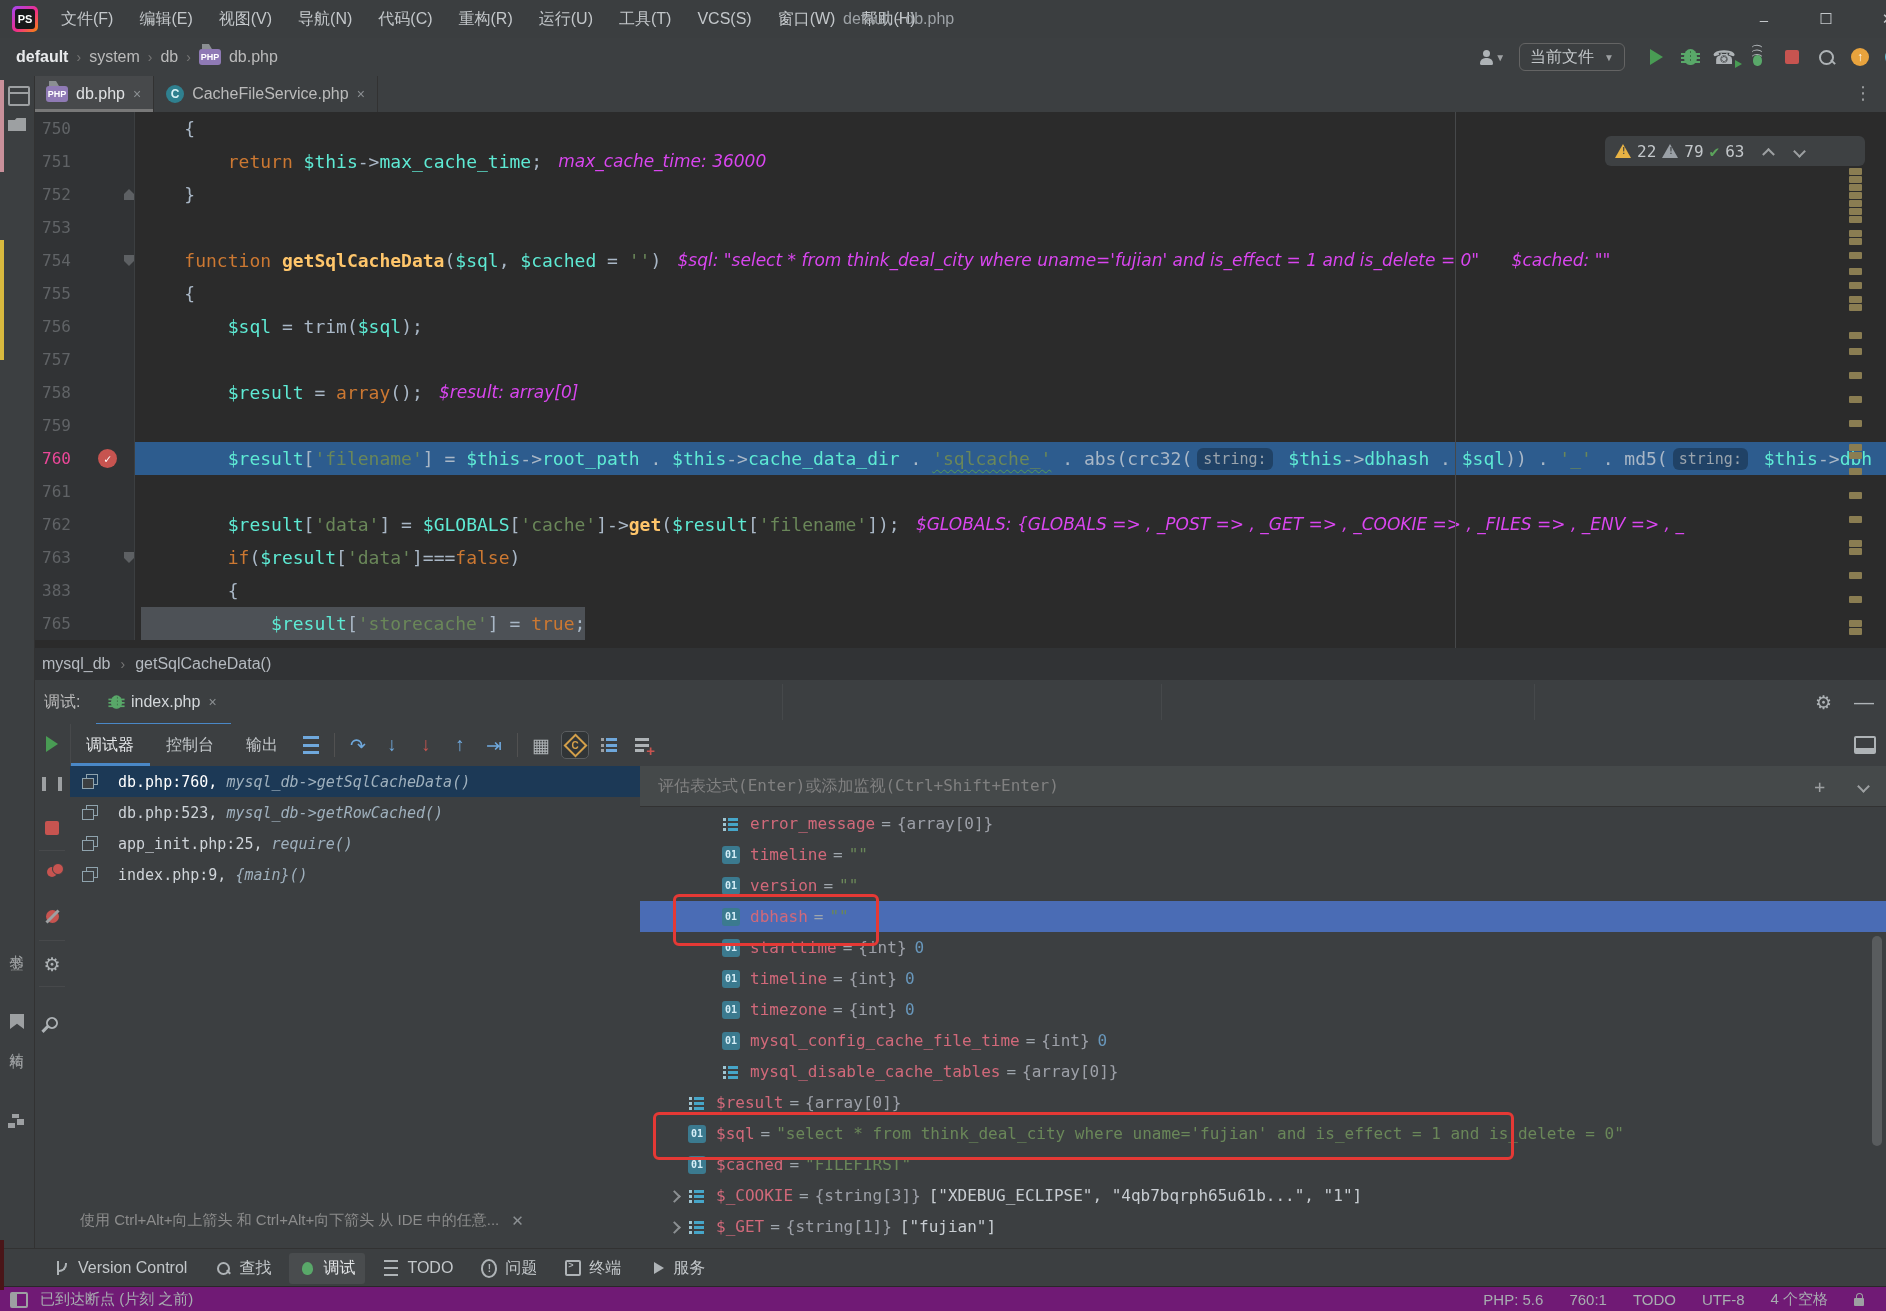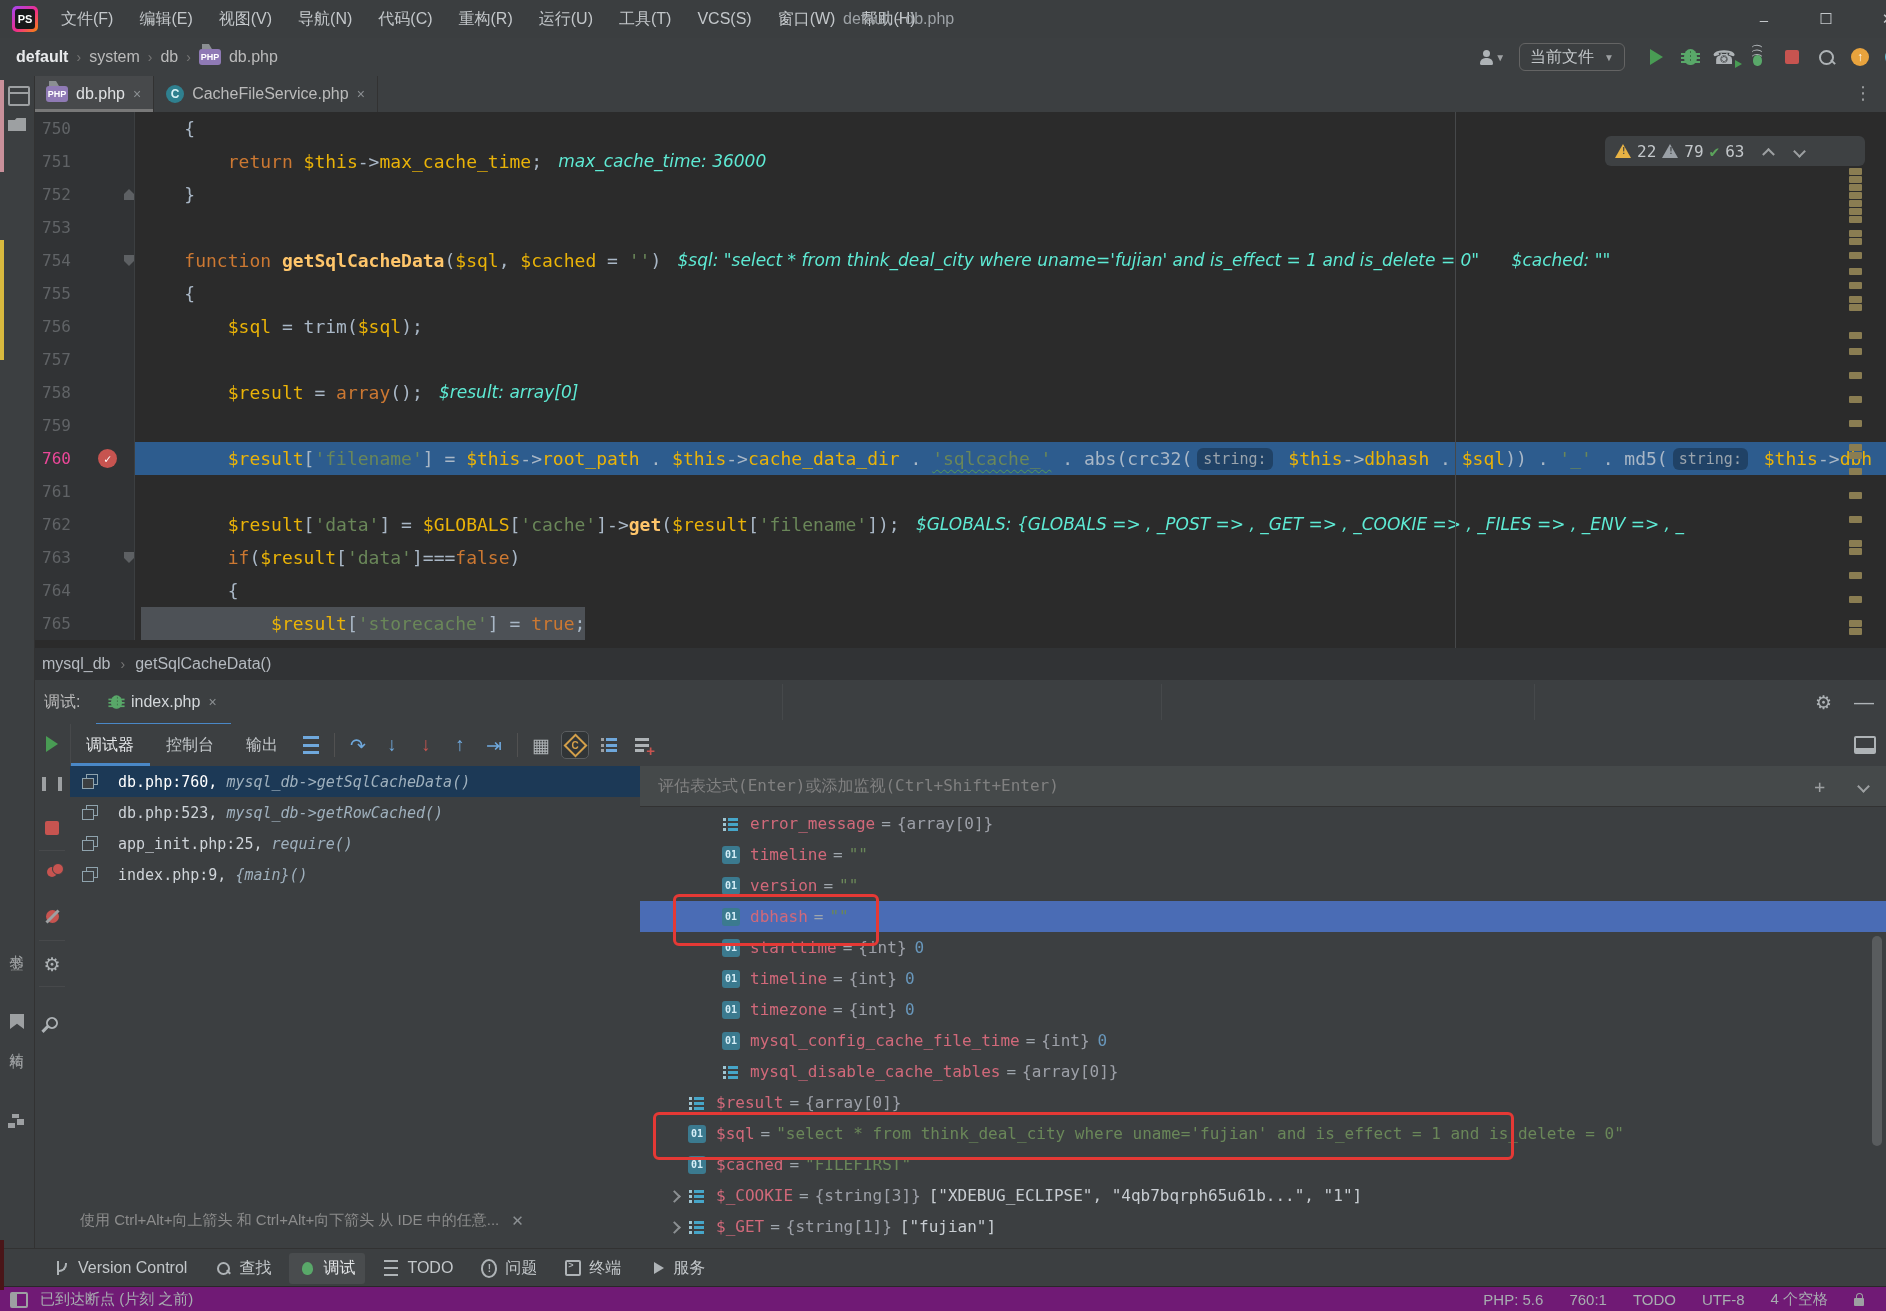--- a/index.html
+++ b/index.html
@@ -55,23 +55,23 @@
   .code-row.exec .code-text{background:#2D5C8E;}
   .gutter{width:100px;flex:none;background:#313335;border-right:1px solid #3c3f41;display:flex;align-items:center;position:relative;}
   .lnum{color:#606366;font-size:16px;padding-left:8px;width:48px;}
   .lnum.cur{color:#ec4899;}
   .gicon{position:absolute;left:62px;top:0;width:38px;height:33px;display:flex;align-items:center;}
   .bp{width:19px;height:19px;border-radius:50%;background:#C75450;color:#fff;font-size:12px;display:flex;align-items:center;justify-content:center;margin-left:2px;}
   .fold{width:11px;height:11px;background:#5d6063;margin-left:28px;clip-path:polygon(0 0,100% 0,100% 55%,50% 100%,0 55%);}
   .fold.end{clip-path:polygon(50% 0,100% 45%,100% 100%,0 100%,0 45%);}
   .code-text{flex:1;display:flex;align-items:center;line-height:33px;padding-left:6px;overflow:hidden;}
   .band{background:#4d5156;display:inline-block;}
-  .tk-def{color:#a9b7c6;} .tk-kw{color:#cc7832;} .tk-var{color:#eab308;} .tk-str{color:#6a8759;} .tk-fn{color:#ffc66b;font-weight:bold;}
+  .tk-def{color:#a9b7c6;} .tk-kw{color:#cc7832;} .tk-var{color:#5eead4;} .tk-str{color:#6a8759;} .tk-fn{color:#ffc66b;font-weight:bold;}
   .tk-strTypo{color:#6a8759;text-decoration:underline wavy #559a55 1px;text-underline-offset:4px;}
-  .tk-hint{color:#5eead4;font-style:italic;font-family:"DejaVu Sans",sans-serif;font-size:17px;}
+  .tk-hint{color:#d946ef;font-style:italic;font-family:"DejaVu Sans",sans-serif;font-size:17px;}
   .tk-chip{background:rgba(0,0,0,.28);color:#9aa4ad;border-radius:6px;padding:0 6px;margin:0 5px;font-size:15px;line-height:22px;display:inline-block;}
   .margin-line{position:absolute;left:1421px;top:0;bottom:0;width:1px;background:#46484a;}
   .insp{position:absolute;left:1571px;top:24px;width:240px;height:30px;background:#3e4143;border-radius:6px;display:flex;align-items:center;gap:6px;padding:0 10px;font-size:16px;color:#c3c7ca;}
   .tri{width:0;height:0;border-left:8px solid transparent;border-right:8px solid transparent;border-bottom:14px solid #E8B344;position:relative;}
   .tri.weak{border-bottom-color:#9aa0a6;}
   .tri::after{content:"!";position:absolute;left:-2px;top:2px;font-size:9px;font-weight:bold;color:#3e4143;}
   .tcheck{color:#5BA35B;font-weight:bold;font-size:16px;}
   .chev{display:inline-block;width:7px;height:7px;border-right:2px solid #9da0a2;border-bottom:2px solid #9da0a2;}
   .chev.up{transform:rotate(-135deg) translate(-2px,-2px);} .chev.down{transform:rotate(45deg);}
   .chev.right{transform:rotate(-45deg);border-color:#8c9093;}
@@ -303,21 +303,21 @@
         <div class="code-row"><div class="gutter"><span class="lnum">754</span><span class="gicon"><span class="fold"></span></span></div><div class="code-text"><span class="tk-def">    </span><span class="tk-kw">function</span><span class="tk-def"> </span><span class="tk-fn">getSqlCacheData</span><span class="tk-def">(</span><span class="tk-var">$sql</span><span class="tk-def">, </span><span class="tk-var">$cached</span><span class="tk-def"> = </span><span class="tk-str">''</span><span class="tk-def">)</span><span class="tk-hint">   $sql: "select * from think_deal_city where uname='fujian' and is_effect = 1 and is_delete = 0"      $cached: ""</span></div></div>
         <div class="code-row"><div class="gutter"><span class="lnum">755</span><span class="gicon"></span></div><div class="code-text"><span class="tk-def">    {</span></div></div>
         <div class="code-row"><div class="gutter"><span class="lnum">756</span><span class="gicon"></span></div><div class="code-text"><span class="tk-def">        </span><span class="tk-var">$sql</span><span class="tk-def"> = trim(</span><span class="tk-var">$sql</span><span class="tk-def">);</span></div></div>
         <div class="code-row"><div class="gutter"><span class="lnum">757</span><span class="gicon"></span></div><div class="code-text"></div></div>
         <div class="code-row"><div class="gutter"><span class="lnum">758</span><span class="gicon"></span></div><div class="code-text"><span class="tk-def">        </span><span class="tk-var">$result</span><span class="tk-def"> = </span><span class="tk-kw">array</span><span class="tk-def">();</span><span class="tk-hint">   $result: array[0]</span></div></div>
         <div class="code-row"><div class="gutter"><span class="lnum">759</span><span class="gicon"></span></div><div class="code-text"></div></div>
         <div class="code-row exec"><div class="gutter"><span class="lnum cur">760</span><span class="gicon"><span class="bp">✓</span></span></div><div class="code-text"><span class="tk-def">        </span><span class="tk-var">$result</span><span class="tk-def">[</span><span class="tk-str">'filename'</span><span class="tk-def">] = </span><span class="tk-var">$this</span><span class="tk-def">-&gt;</span><span class="tk-var">root_path</span><span class="tk-def"> . </span><span class="tk-var">$this</span><span class="tk-def">-&gt;</span><span class="tk-var">cache_data_dir</span><span class="tk-def"> . </span><span class="tk-strTypo">'sqlcache_'</span><span class="tk-def"> . abs(crc32(</span><span class="tk-chip">string:</span><span class="tk-def"> </span><span class="tk-var">$this</span><span class="tk-def">-&gt;</span><span class="tk-var">dbhash</span><span class="tk-def"> . </span><span class="tk-var">$sql</span><span class="tk-def">)) . </span><span class="tk-str">'_'</span><span class="tk-def"> . md5(</span><span class="tk-chip">string:</span><span class="tk-def"> </span><span class="tk-var">$this</span><span class="tk-def">-&gt;</span><span class="tk-var">dbh</span></div></div>
         <div class="code-row"><div class="gutter"><span class="lnum">761</span><span class="gicon"></span></div><div class="code-text"></div></div>
         <div class="code-row"><div class="gutter"><span class="lnum">762</span><span class="gicon"></span></div><div class="code-text"><span class="tk-def">        </span><span class="tk-var">$result</span><span class="tk-def">[</span><span class="tk-str">'data'</span><span class="tk-def">] = </span><span class="tk-var">$GLOBALS</span><span class="tk-def">[</span><span class="tk-str">'cache'</span><span class="tk-def">]-&gt;</span><span class="tk-fn">get</span><span class="tk-def">(</span><span class="tk-var">$result</span><span class="tk-def">[</span><span class="tk-str">'filename'</span><span class="tk-def">]);</span><span class="tk-hint">   $GLOBALS: {GLOBALS =&gt; , _POST =&gt; , _GET =&gt; , _COOKIE =&gt; , _FILES =&gt; , _ENV =&gt; , _</span></div></div>
         <div class="code-row"><div class="gutter"><span class="lnum">763</span><span class="gicon"><span class="fold"></span></span></div><div class="code-text"><span class="tk-def">        </span><span class="tk-kw">if</span><span class="tk-def">(</span><span class="tk-var">$result</span><span class="tk-def">[</span><span class="tk-str">'data'</span><span class="tk-def">]===</span><span class="tk-kw">false</span><span class="tk-def">)</span></div></div>
-        <div class="code-row"><div class="gutter"><span class="lnum">764</span><span class="gicon"></span></div><div class="code-text"><span class="tk-def">        {</span></div></div>
+        <div class="code-row"><div class="gutter"><span class="lnum">383</span><span class="gicon"></span></div><div class="code-text"><span class="tk-def">        {</span></div></div>
         <div class="code-row"><div class="gutter"><span class="lnum">765</span><span class="gicon"></span></div><div class="code-text"><span class="band"><span class="tk-def">            </span><span class="tk-var">$result</span><span class="tk-def">[</span><span class="tk-str">'storecache'</span><span class="tk-def">] = </span><span class="tk-kw">true</span><span class="tk-def">;</span></span></div></div>
       </div>
     <div class="margin-line"></div>
     <div class="stripe-col">
         <div class="smark" style="top: 56px;"></div>
         <div class="smark" style="top: 64px;"></div>
         <div class="smark" style="top: 72px;"></div>
         <div class="smark" style="top: 80px;"></div>
         <div class="smark" style="top: 88px;"></div>
         <div class="smark" style="top: 96px;"></div>

